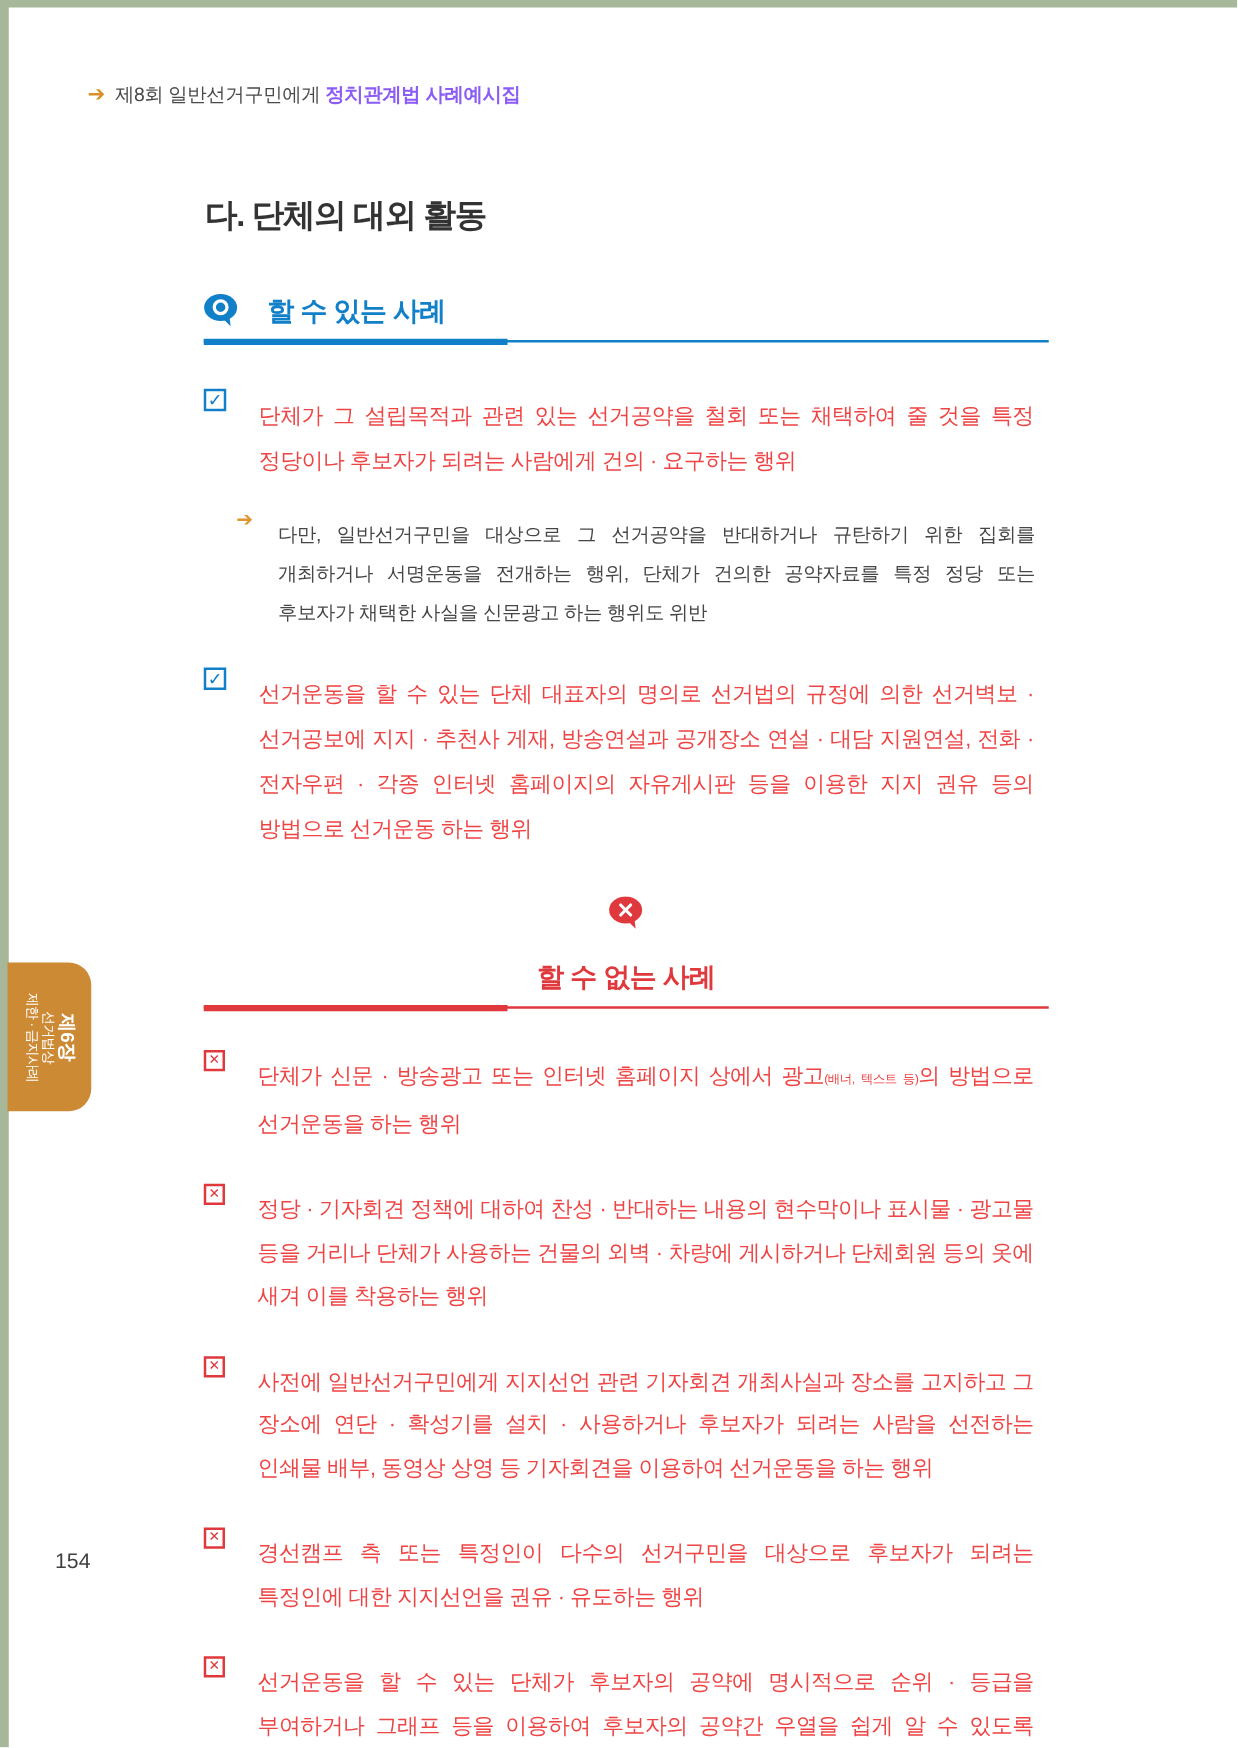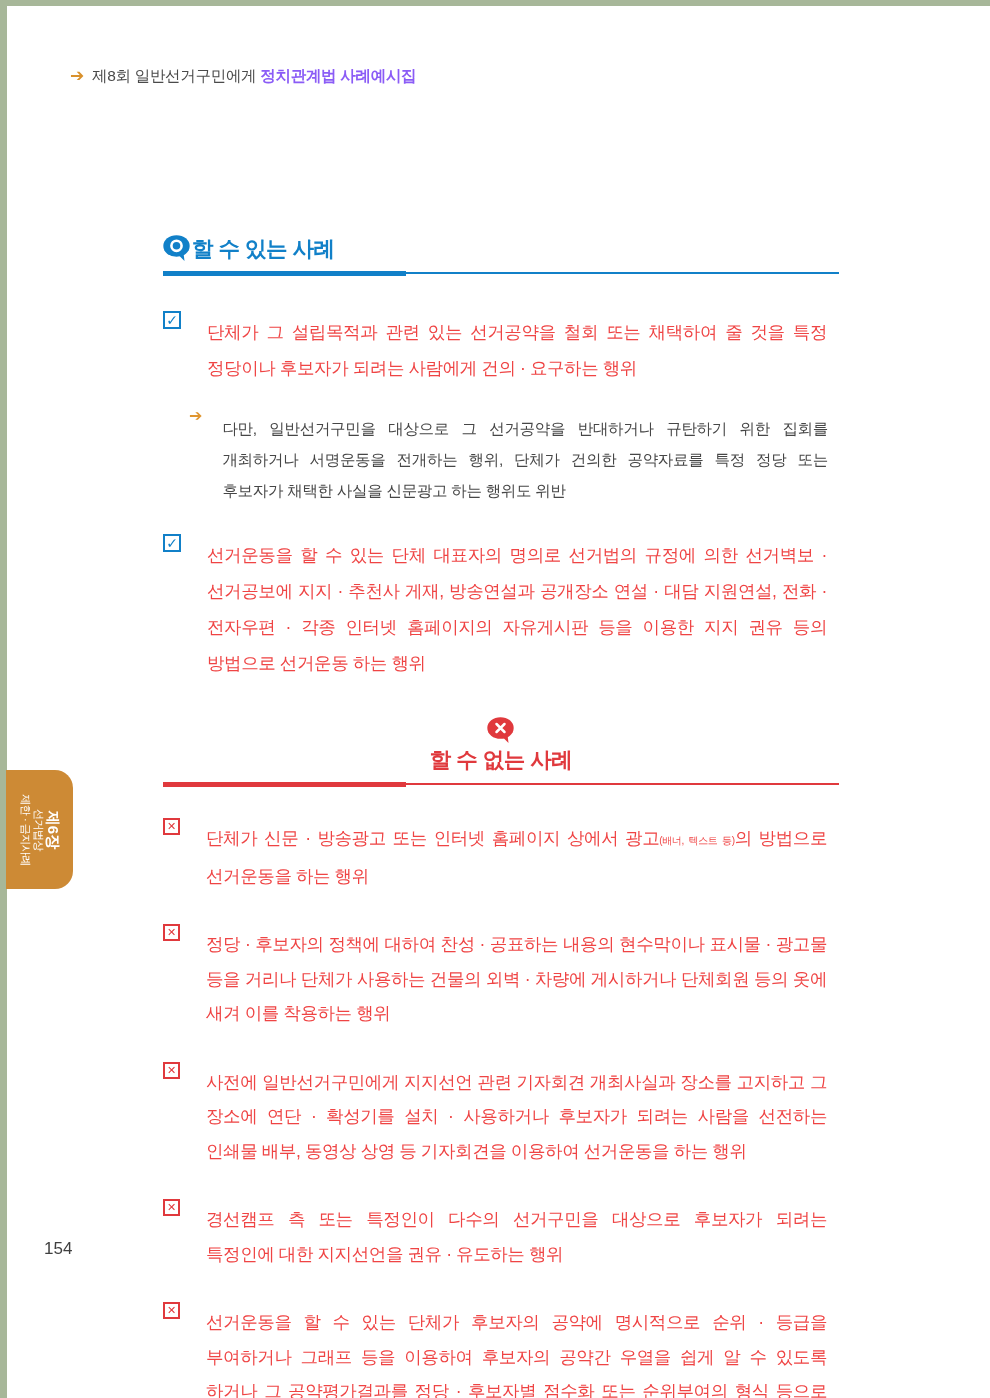--- a/index.html
+++ b/index.html
@@ -14,21 +14,21 @@
   .doc-header{position:absolute;top:66px;left:70px;display:flex;align-items:center;gap:8px;
     font-size:15.5px;color:#4a4a4a;letter-spacing:-0.3px;}
   .doc-header .arrow{color:#d9912c;font-size:17px;font-weight:bold;transform:translateY(-1px);}
   .doc-header b{color:#8b5cf6;}
 
   .doc-title{position:absolute;top:155px;left:164px;font-size:26px;font-weight:700;
     color:#333;letter-spacing:-1px;}
 
   .content{position:absolute;left:163px;top:234px;width:676px;}
 
-  .sec-head{display:flex;align-items:center;gap:1px;padding-bottom:9px;position:relative;
+  .sec-head{display:flex;align-items:center;gap:23px;padding-bottom:9px;position:relative;
     border-bottom:2px solid var(--c);}
   .sec-head::after{content:"";position:absolute;left:0;bottom:-4px;height:5px;width:243px;background:var(--c);}
   .sec-head .sec-title{font-size:21.5px;font-weight:700;color:var(--c);letter-spacing:-0.5px;}
   .sec-head svg{display:block;}
   .can{--c:#1180c8;}
   .cannot{--c:#e0393d;margin-top:24px;flex-direction:column;}
 
   .case{display:flex;gap:14px;align-items:flex-start;}
   .case .glyph-box{flex:0 0 auto;margin-top:9px;display:flex;align-items:center;justify-content:center;}
   .box-check{width:14px;height:14px;border:2.5px solid #1180c8;color:#1180c8;font-size:14px;font-weight:bold;line-height:1;}
@@ -62,20 +62,21 @@
 
 <div class="page">
   <div class="edge-top"></div>
   <div class="edge-left"></div>
 
   <div class="doc-header">
     <span class="arrow">➔</span>
     <span><span>제8회 일반선거구민에게 </span><b>정치관계법 사례예시집</b></span>
   </div>
 
+  <div class="doc-title">다. 단체의 대외 활동</div>
 
   <div class="content">
 
     <div class="sec-head can">
       <span>
         <svg width="28" height="27" viewBox="0 0 28 27">
           <ellipse cx="13.5" cy="11" rx="13.2" ry="10.8" fill="#1180c8"></ellipse>
           <path d="M14 18.5 L21.5 26 L20.3 16.2 Z" fill="#1180c8"></path>
           <circle cx="13.5" cy="10.8" r="5.1" fill="none" stroke="#ffffff" stroke-width="2.6"></circle>
         </svg>
@@ -108,21 +109,21 @@
       <span class="sec-title">할 수 없는 사례</span>
     </div>
 
     <div class="case cannot-item cannot-first">
       <span class="glyph-box box-x">✕</span>
       <p><span>단체가 신문 · 방송광고 또는 인터넷 홈페이지 상에서 광고</span><span class="small">(배너, 텍스트 등)</span><span>의 방법으로 선거운동을 하는 행위</span></p>
     </div>
 
     <div class="case cannot-item">
       <span class="glyph-box box-x">✕</span>
-      <p>정당 · 후보자의 정책에 대하여 찬성 · 공표하는 내용의 현수막이나 표시물 · 광고물 등을 거리나 단체가 사용하는 건물의 외벽 · 차량에 게시하거나 단체회원 등의 옷에 새겨 이를 착용하는 행위</p>
+      <p>정당 · 기자회견 정책에 대하여 찬성 · 반대하는 내용의 현수막이나 표시물 · 광고물 등을 거리나 단체가 사용하는 건물의 외벽 · 차량에 게시하거나 단체회원 등의 옷에 새겨 이를 착용하는 행위</p>
     </div>
 
     <div class="case cannot-item">
       <span class="glyph-box box-x">✕</span>
       <p>사전에 일반선거구민에게 지지선언 관련 기자회견 개최사실과 장소를 고지하고 그 장소에 연단 · 확성기를 설치 · 사용하거나 후보자가 되려는 사람을 선전하는 인쇄물 배부, 동영상 상영 등 기자회견을 이용하여 선거운동을 하는 행위</p>
     </div>
 
     <div class="case cannot-item">
       <span class="glyph-box box-x">✕</span>
       <p>경선캠프 측 또는 특정인이 다수의 선거구민을 대상으로 후보자가 되려는 특정인에 대한 지지선언을 권유 · 유도하는 행위</p>

